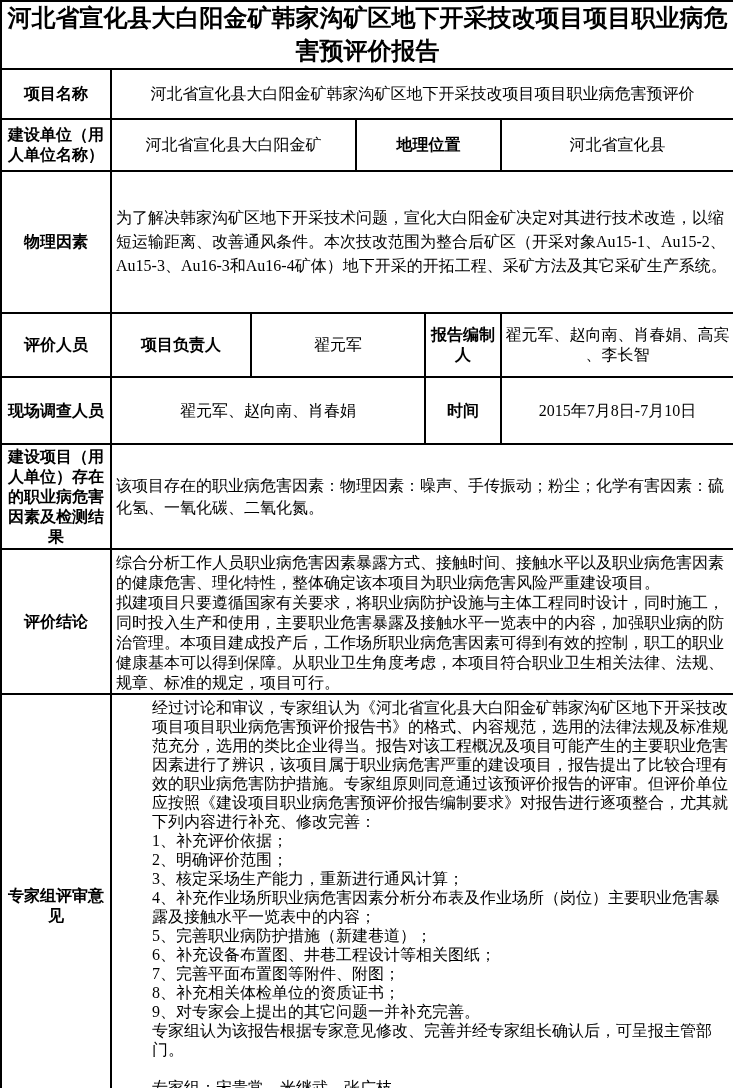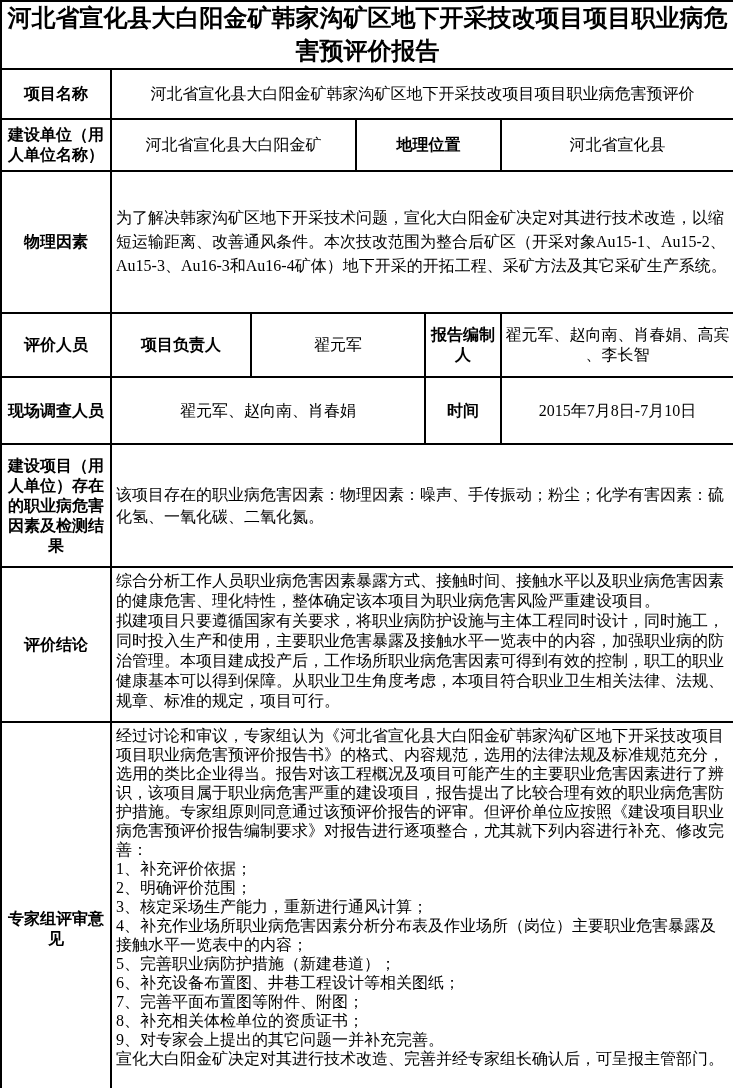--- a/index.html
+++ b/index.html
@@ -6,23 +6,23 @@
   body{width:733px;font-family:"Liberation Serif","DejaVu Serif",serif;color:#000;}
   table.report{border-collapse:collapse;table-layout:fixed;width:733px;}
   td{border:2px solid #000;padding:0 4px;font-size:16px;color:#000;vertical-align:middle;overflow:hidden;}
   td.title-cell{font-size:24px;font-weight:bold;text-align:center;line-height:33px;height:64px;padding:0 2px;}
   td.lbl{font-weight:bold;text-align:center;line-height:20px;padding:0 5px;}
   td.lbl-tight{font-weight:bold;text-align:center;line-height:20px;padding:0 0;}
   td.val-center{text-align:center;line-height:20px;}
   td.val-left{text-align:left;}
   .intro-text{line-height:24px;text-align:left;}
   .hazard-text{line-height:22px;text-align:left;}
-  td.top-align{vertical-align:top;padding-top:3px;padding-bottom:10px;}
+  td.top-align{vertical-align:top;padding-top:3px;padding-bottom:0;}
   .g-line{line-height:20px;text-align:left;}
-  .h-line{line-height:19px;text-align:left;}
+  .h-line{line-height:19px;text-align:left;margin-left:36px;}
   .blank-line{height:19px;}
   .writer-cell{line-break:anywhere;word-break:break-all;text-align:center;line-height:20px;padding:0 2px;}
 </style>
 </head>
 <body>
 
 <table class="report">
   <colgroup>
     <col style="width:110px">
     <col style="width:140px">
@@ -64,21 +64,21 @@
     <td class="writer-cell">翟元军、赵向南、肖春娟、高宾、李长智</td>
   </tr>
 
   <tr style="height:67px">
     <td class="lbl">现场调查人员</td>
     <td class="val-center" colspan="3">翟元军、赵向南、肖春娟</td>
     <td class="lbl">时间</td>
     <td class="val-center">2015年7月8日-7月10日</td>
   </tr>
 
-  <tr style="height:123px">
+  <tr style="height:105px">
     <td class="lbl">建设项目（用人单位）存在的职业病危害因素及检测结果</td>
     <td class="val-left" colspan="5">
       <div class="hazard-text">该项目存在的职业病危害因素：物理因素：噪声、手传振动；粉尘；化学有害因素：硫化氢、一氧化碳、二氧化氮。</div>
     </td>
   </tr>
 
   <tr style="height:139px">
     <td class="lbl">评价结论</td>
     <td class="val-left top-align" colspan="5">
       <div class="g-line">综合分析工作人员职业病危害因素暴露方式、接触时间、接触水平以及职业病危害因素的健康危害、理化特性，整体确定该本项目为职业病危害风险严重建设项目。</div>
@@ -92,20 +92,20 @@
       <div class="h-line">经过讨论和审议，专家组认为《河北省宣化县大白阳金矿韩家沟矿区地下开采技改项目项目职业病危害预评价报告书》的格式、内容规范，选用的法律法规及标准规范充分，选用的类比企业得当。报告对该工程概况及项目可能产生的主要职业危害因素进行了辨识，该项目属于职业病危害严重的建设项目，报告提出了比较合理有效的职业病危害防护措施。专家组原则同意通过该预评价报告的评审。但评价单位应按照《建设项目职业病危害预评价报告编制要求》对报告进行逐项整合，尤其就下列内容进行补充、修改完善：</div>
       <div class="h-line">1、补充评价依据；</div>
       <div class="h-line">2、明确评价范围；</div>
       <div class="h-line">3、核定采场生产能力，重新进行通风计算；</div>
       <div class="h-line">4、补充作业场所职业病危害因素分析分布表及作业场所（岗位）主要职业危害暴露及接触水平一览表中的内容；</div>
       <div class="h-line">5、完善职业病防护措施（新建巷道）；</div>
       <div class="h-line">6、补充设备布置图、井巷工程设计等相关图纸；</div>
       <div class="h-line">7、完善平面布置图等附件、附图；</div>
       <div class="h-line">8、补充相关体检单位的资质证书；</div>
       <div class="h-line">9、对专家会上提出的其它问题一并补充完善。</div>
-      <div class="h-line">宣化大白阳金矿决定对其进行技术改造、完善并经专家组长确认后，可呈报主管部门。</div>
+      <div class="h-line">专家组认为该报告根据专家意见修改、完善并经专家组长确认后，可呈报主管部门。</div>
       <div class="blank-line"></div>
       <div class="h-line">专家组：宋贵常、米继武、张广枝</div>
       <div class="h-line">日期：2016年3月17日</div>
     </td>
   </tr>
 </tbody>
   </table>
 
 </body></html>

